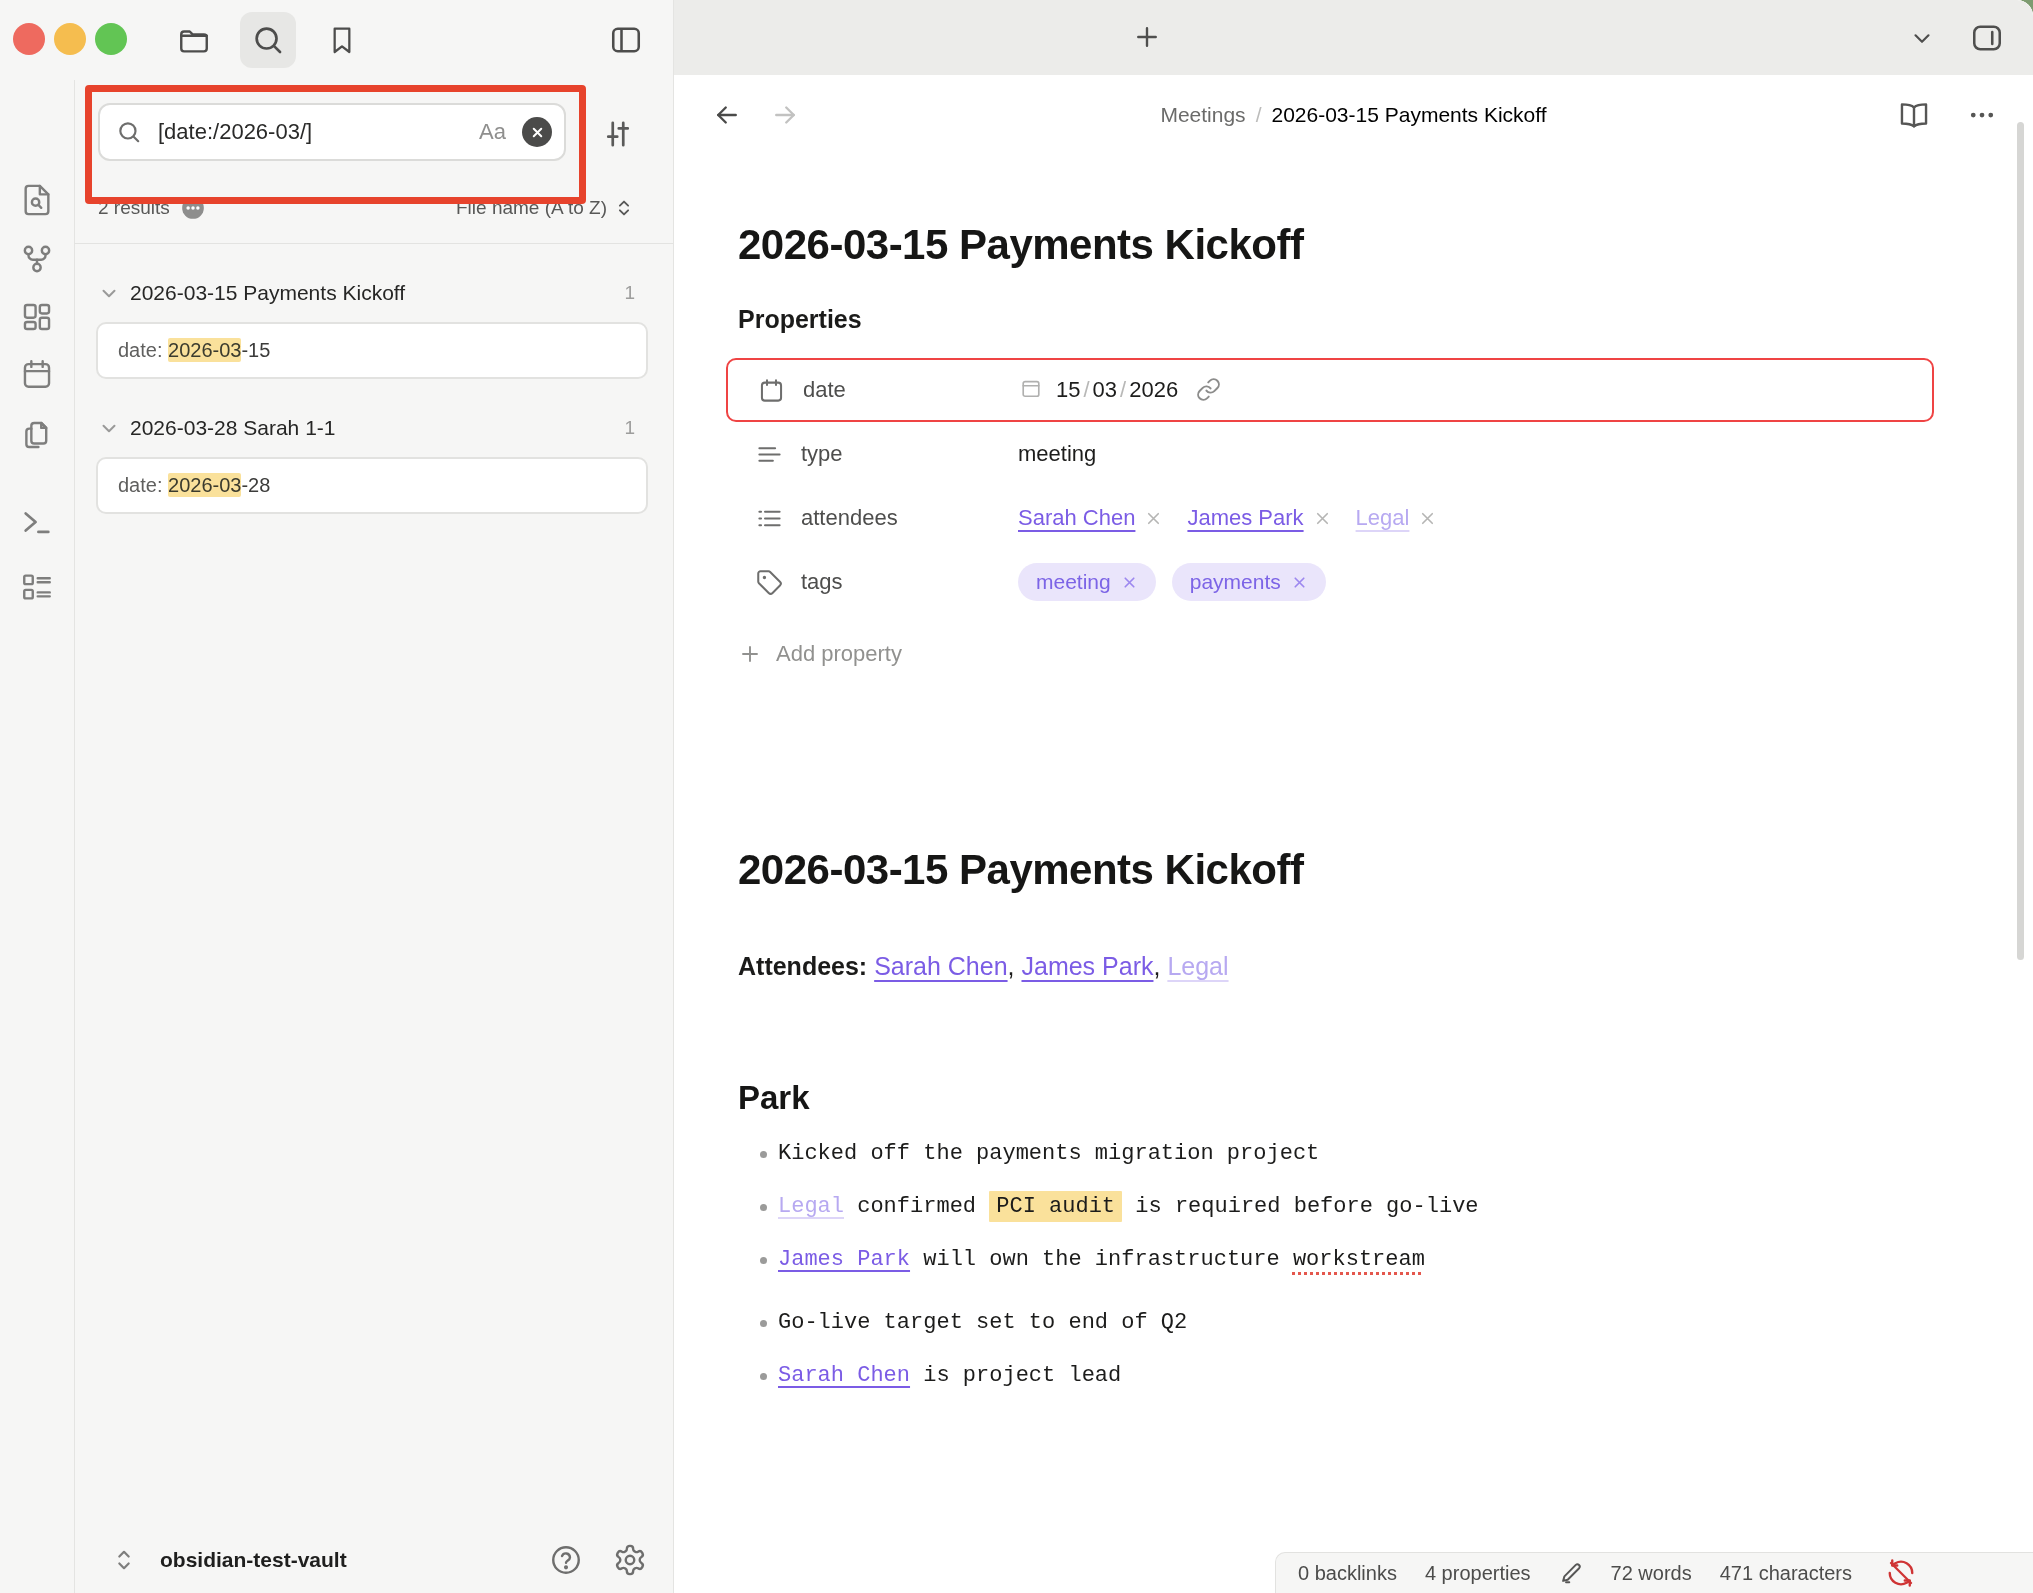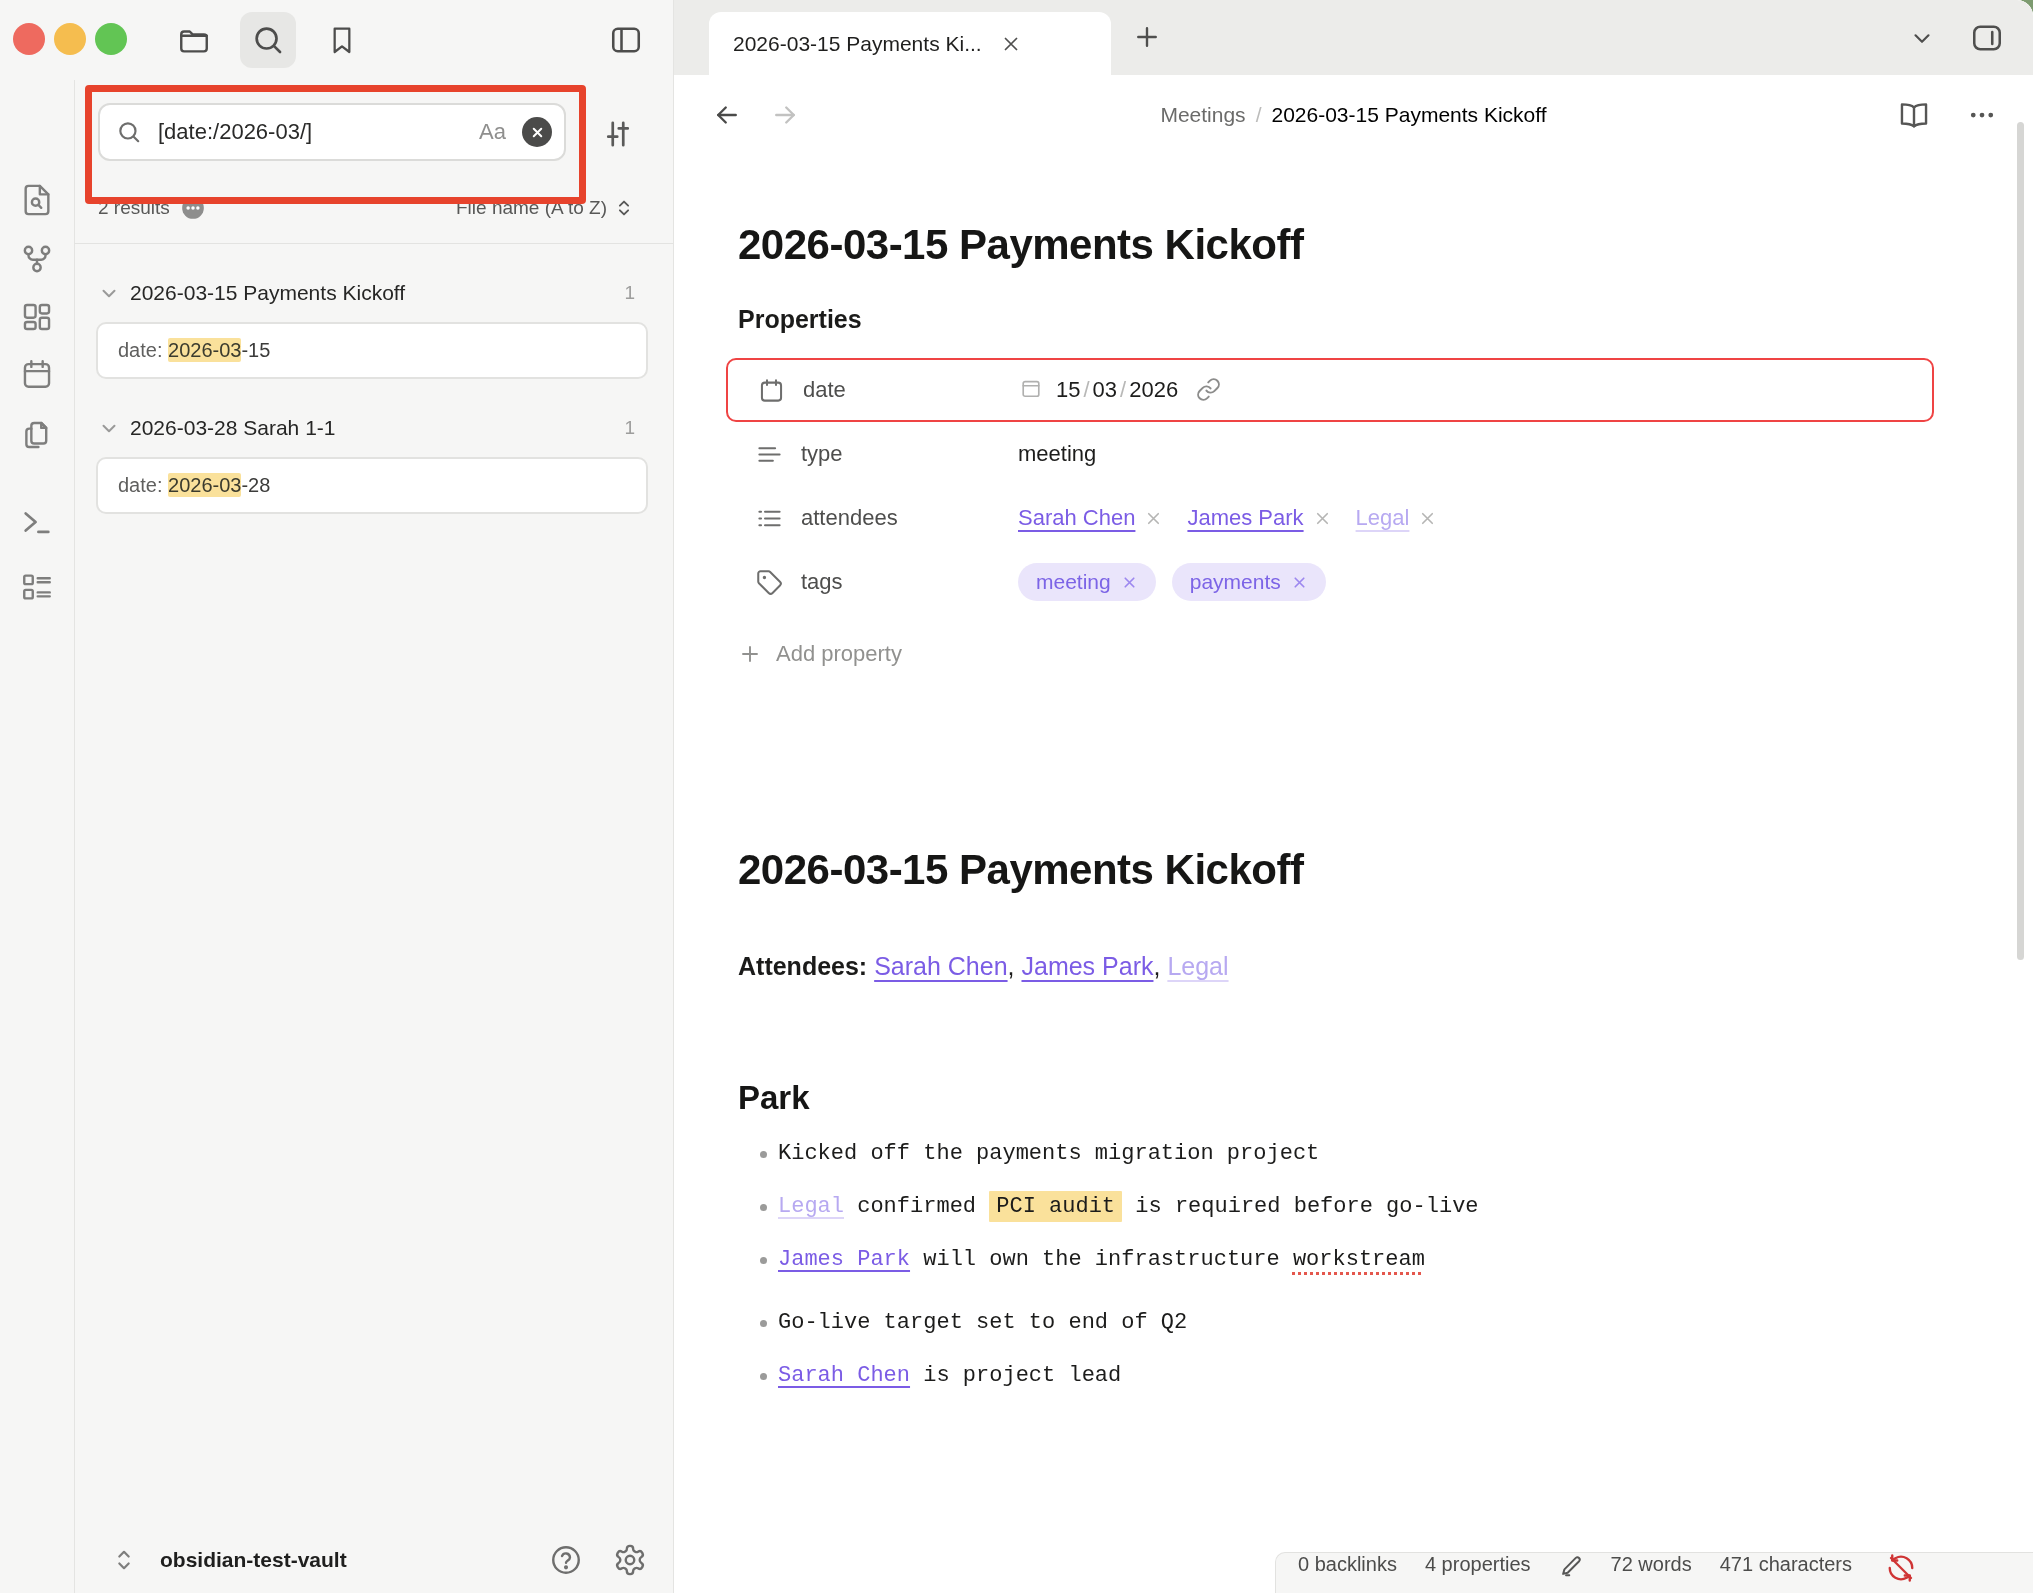--- a/index.html
+++ b/index.html
@@ -101,21 +101,21 @@
   .h2.notes{margin-top:98px;}
   .h2.decisions{margin-top:86px;}
   ul.blist{list-style:none;margin:10px 0 0 0;padding:0;}
   ul.blist li{position:relative;padding-left:40px;font-size:22px;color:#1c1c1b;line-height:53px;font-family:Liberation Mono, monospace;}
   ul.blist li::before{content:"";position:absolute;left:22px;top:24px;width:7px;height:7px;border-radius:50%;background:#9b9b9a;}
   .mark{background:#fae19b;border-radius:1px;padding:3px 7px;}
   .misspell{text-decoration:underline dotted #e4574d 3px;text-underline-offset:7px;}
 
   .status-bar{position:absolute;right:0;bottom:0;height:41px;width:758px;background:#f6f6f5;
               border:1px solid #e2e2e0;border-right:none;border-bottom:none;border-top-left-radius:10px;
-              display:flex;align-items:flex-start;gap:0;padding:0 14px 0 22px;box-sizing:border-box;
+              display:flex;align-items:center;gap:0;padding:0 14px 0 22px;box-sizing:border-box;
               font-size:20px;color:#4c4c4b;z-index:8;}
   .status-bar .sitem{margin-right:28px;white-space:nowrap;}
   .status-bar .pencil{color:#565655;margin-right:26px;}
   .status-bar .syncoff{color:#cf3434;margin-left:6px;}
 </style>
 </head>
 <body>
 
 <div id="app">
 
@@ -295,28 +295,20 @@
         <svg width="34" height="34" viewBox="0 0 24 24" fill="none" stroke="#6e6e6d" stroke-width="1.7" stroke-linecap="round" stroke-linejoin="round">
             <path d="M12.22 2h-.44a2 2 0 0 0-2 2v.18a2 2 0 0 1-1 1.73l-.43.25a2 2 0 0 1-2 0l-.15-.08a2 2 0 0 0-2.73.73l-.22.38a2 2 0 0 0 .73 2.73l.15.1a2 2 0 0 1 1 1.72v.51a2 2 0 0 1-1 1.74l-.15.09a2 2 0 0 0-.73 2.73l.22.38a2 2 0 0 0 2.73.73l.15-.08a2 2 0 0 1 2 0l.43.25a2 2 0 0 1 1 1.73V20a2 2 0 0 0 2 2h.44a2 2 0 0 0 2-2v-.18a2 2 0 0 1 1-1.73l.43-.25a2 2 0 0 1 2 0l.15.08a2 2 0 0 0 2.73-.73l.22-.39a2 2 0 0 0-.73-2.73l-.15-.08a2 2 0 0 1-1-1.74v-.5a2 2 0 0 1 1-1.74l.15-.09a2 2 0 0 0 .73-2.73l-.22-.38a2 2 0 0 0-2.73-.73l-.15.08a2 2 0 0 1-2 0l-.43-.25a2 2 0 0 1-1-1.73V4a2 2 0 0 0-2-2z"></path>
             <circle cx="12" cy="12" r="3"></circle>
           </svg>
       </span>
     </div>
   </div>
 
   <div class="main">
     <div class="tabbar">
-      <div class="tab">
-        <span class="tab-title">2026-03-15 Payments Ki...</span>
-        <span class="tab-close ic">
-          <svg width="22" height="22" viewBox="0 0 24 24" fill="none" stroke="currentColor" stroke-width="1.9" stroke-linecap="round">
-              <path d="M6 6l12 12M18 6 6 18"></path>
-            </svg>
-        </span>
-      </div>
       <span class="tab-new ic">
         <svg width="30" height="30" viewBox="0 0 24 24" fill="none" stroke="currentColor" stroke-width="1.9" stroke-linecap="round">
             <path d="M12 5v14M5 12h14"></path>
           </svg>
       </span>
       <div class="tab-right">
         <span class="ic">
           <svg width="26" height="26" viewBox="0 0 24 24" fill="none" stroke="currentColor" stroke-width="2" stroke-linecap="round" stroke-linejoin="round">
               <path d="m6 9.5 6 6 6-6"></path>
             </svg>

